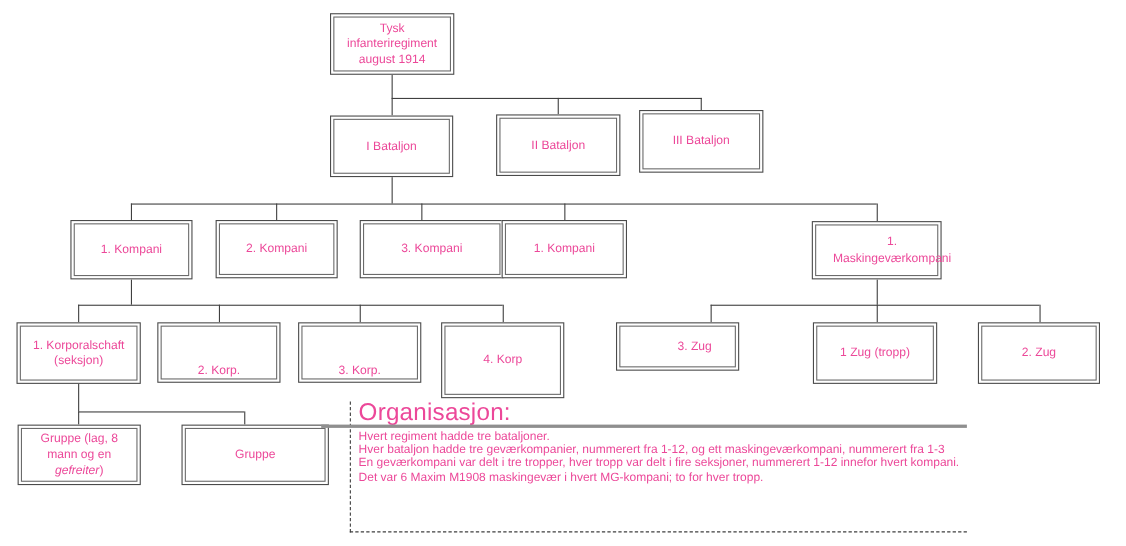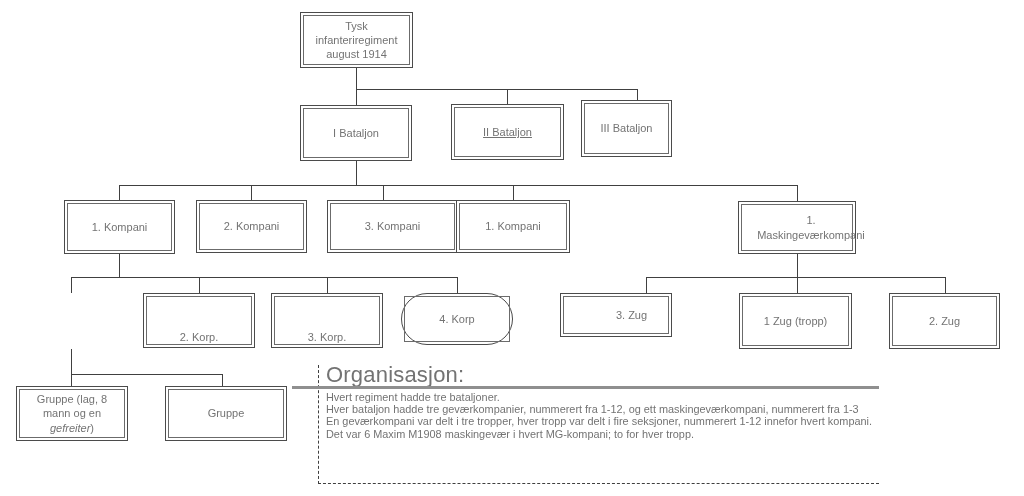--- a/index.html
+++ b/index.html
@@ -2,21 +2,21 @@
 <html><head>
 <meta charset="utf-8">
 <style>
   html, body { margin: 0; padding: 0; background: #fff; }
   .canvas {
     position: relative;
     width: 1024px;
     height: 496px;
     background: #ffffff;
     font-family: "Liberation Sans", sans-serif;
-    color: #737373;
+    color: #ec4899;
     overflow: hidden;
   }
   
   .node {
     position: absolute;
     background: #fff;
     border: 1px solid #4b4b4b;
     box-sizing: border-box;
     display: flex;
     align-items: center;
@@ -104,67 +104,70 @@
   <div class="vl" style="left:71px;  top:374px; height:12px;"></div>
   <div class="vl" style="left:222px; top:374px; height:12px;"></div>
 
   <div class="node" style="left:300px; top:12px;  width:113px; height:56px;">
       <span>Tysk infanteriregiment august 1914</span>
     </div>
 
   <div class="node" style="left:300px; top:105px; width:112px; height:56px;">
       <span>I Bataljon</span>
     </div>
-  <div class="node" style="left:451px; top:104px; width:113px; height:56px;text-decoration:underline;">
+  <div class="node" style="left:451px; top:104px; width:113px; height:56px;">
       <span>II Bataljon</span>
     </div>
-  <div class="node" style="left:581px; top:100px; width:91px; height:57px;">
+  <div class="node" style="left:581px; top:100px; width:113px; height:57px;">
       <span>III Bataljon</span>
     </div>
 
   <div class="node" style="left:64px;  top:200px; width:111px; height:54px;">
       <span>1. Kompani</span>
     </div>
   <div class="node" style="left:196px; top:200px; width:111px; height:53px;">
       <span>2. Kompani</span>
     </div>
   <div class="node" style="left:327px; top:200px; width:131px; height:53px;">
       <span>3. Kompani</span>
     </div>
   <div class="node" style="left:456px; top:200px; width:114px; height:53px;">
       <span>1. Kompani</span>
     </div>
   <div class="node" style="left:738px; top:201px; width:118px; height:53px;padding-left:33px;">
       <span>1. Maskingeværkompani</span>
     </div>
 
+  <div class="node" style="left:15px;  top:293px; width:113px; height:56px;">
+      <span>1. Korporalschaft (seksjon)</span>
+    </div>
   <div class="node" style="left:143px; top:293px; width:112px; height:55px;align-items:flex-end;">
       <span>2. Korp.</span>
     </div>
   <div class="node" style="left:271px; top:293px; width:112px; height:55px;align-items:flex-end;">
       <span>3. Korp.</span>
     </div>
-  <div class="node" style="left:401px; top:293px; width:112px; height:52px;border-radius:26px;">
+  <div class="node" style="left:401px; top:293px; width:112px; height:69px;">
       <span>4. Korp</span>
     </div>
 
   <div class="node" style="left:560px; top:293px; width:112px; height:44px;padding-left:36px;">
       <span>3. Zug</span>
     </div>
   <div class="node" style="left:739px; top:293px; width:113px; height:56px;">
       <span>1 Zug (tropp)</span>
     </div>
   <div class="node" style="left:889px; top:293px; width:111px; height:56px;align-items:center;">
       <span>2. Zug</span>
     </div>
 
   <div class="node" style="left:16px;  top:386px; width:112px; height:55px;">
     <span><span>Gruppe (lag, 8 mann og en </span><span class="gefreiter-italic">gefreiter</span><span>)</span></span>
   </div>
-  <div class="node" style="left:165px; top:386px; width:122px; height:55px;">
+  <div class="node" style="left:165px; top:386px; width:134px; height:55px;">
       <span>Gruppe</span>
     </div>
 
   <div class="note-frame"></div>
   <div class="note-heading">Organisasjon:</div>
   <div class="note-rule"></div>
   <div class="note-lines">
     <div>Hvert regiment hadde tre bataljoner.</div>
     <div>Hver bataljon hadde tre geværkompanier, nummerert fra 1-12, og ett maskingeværkompani, nummerert fra 1-3</div>
     <div>En geværkompani var delt i tre tropper, hver tropp var delt i fire seksjoner, nummerert 1-12 innefor hvert kompani.</div>

